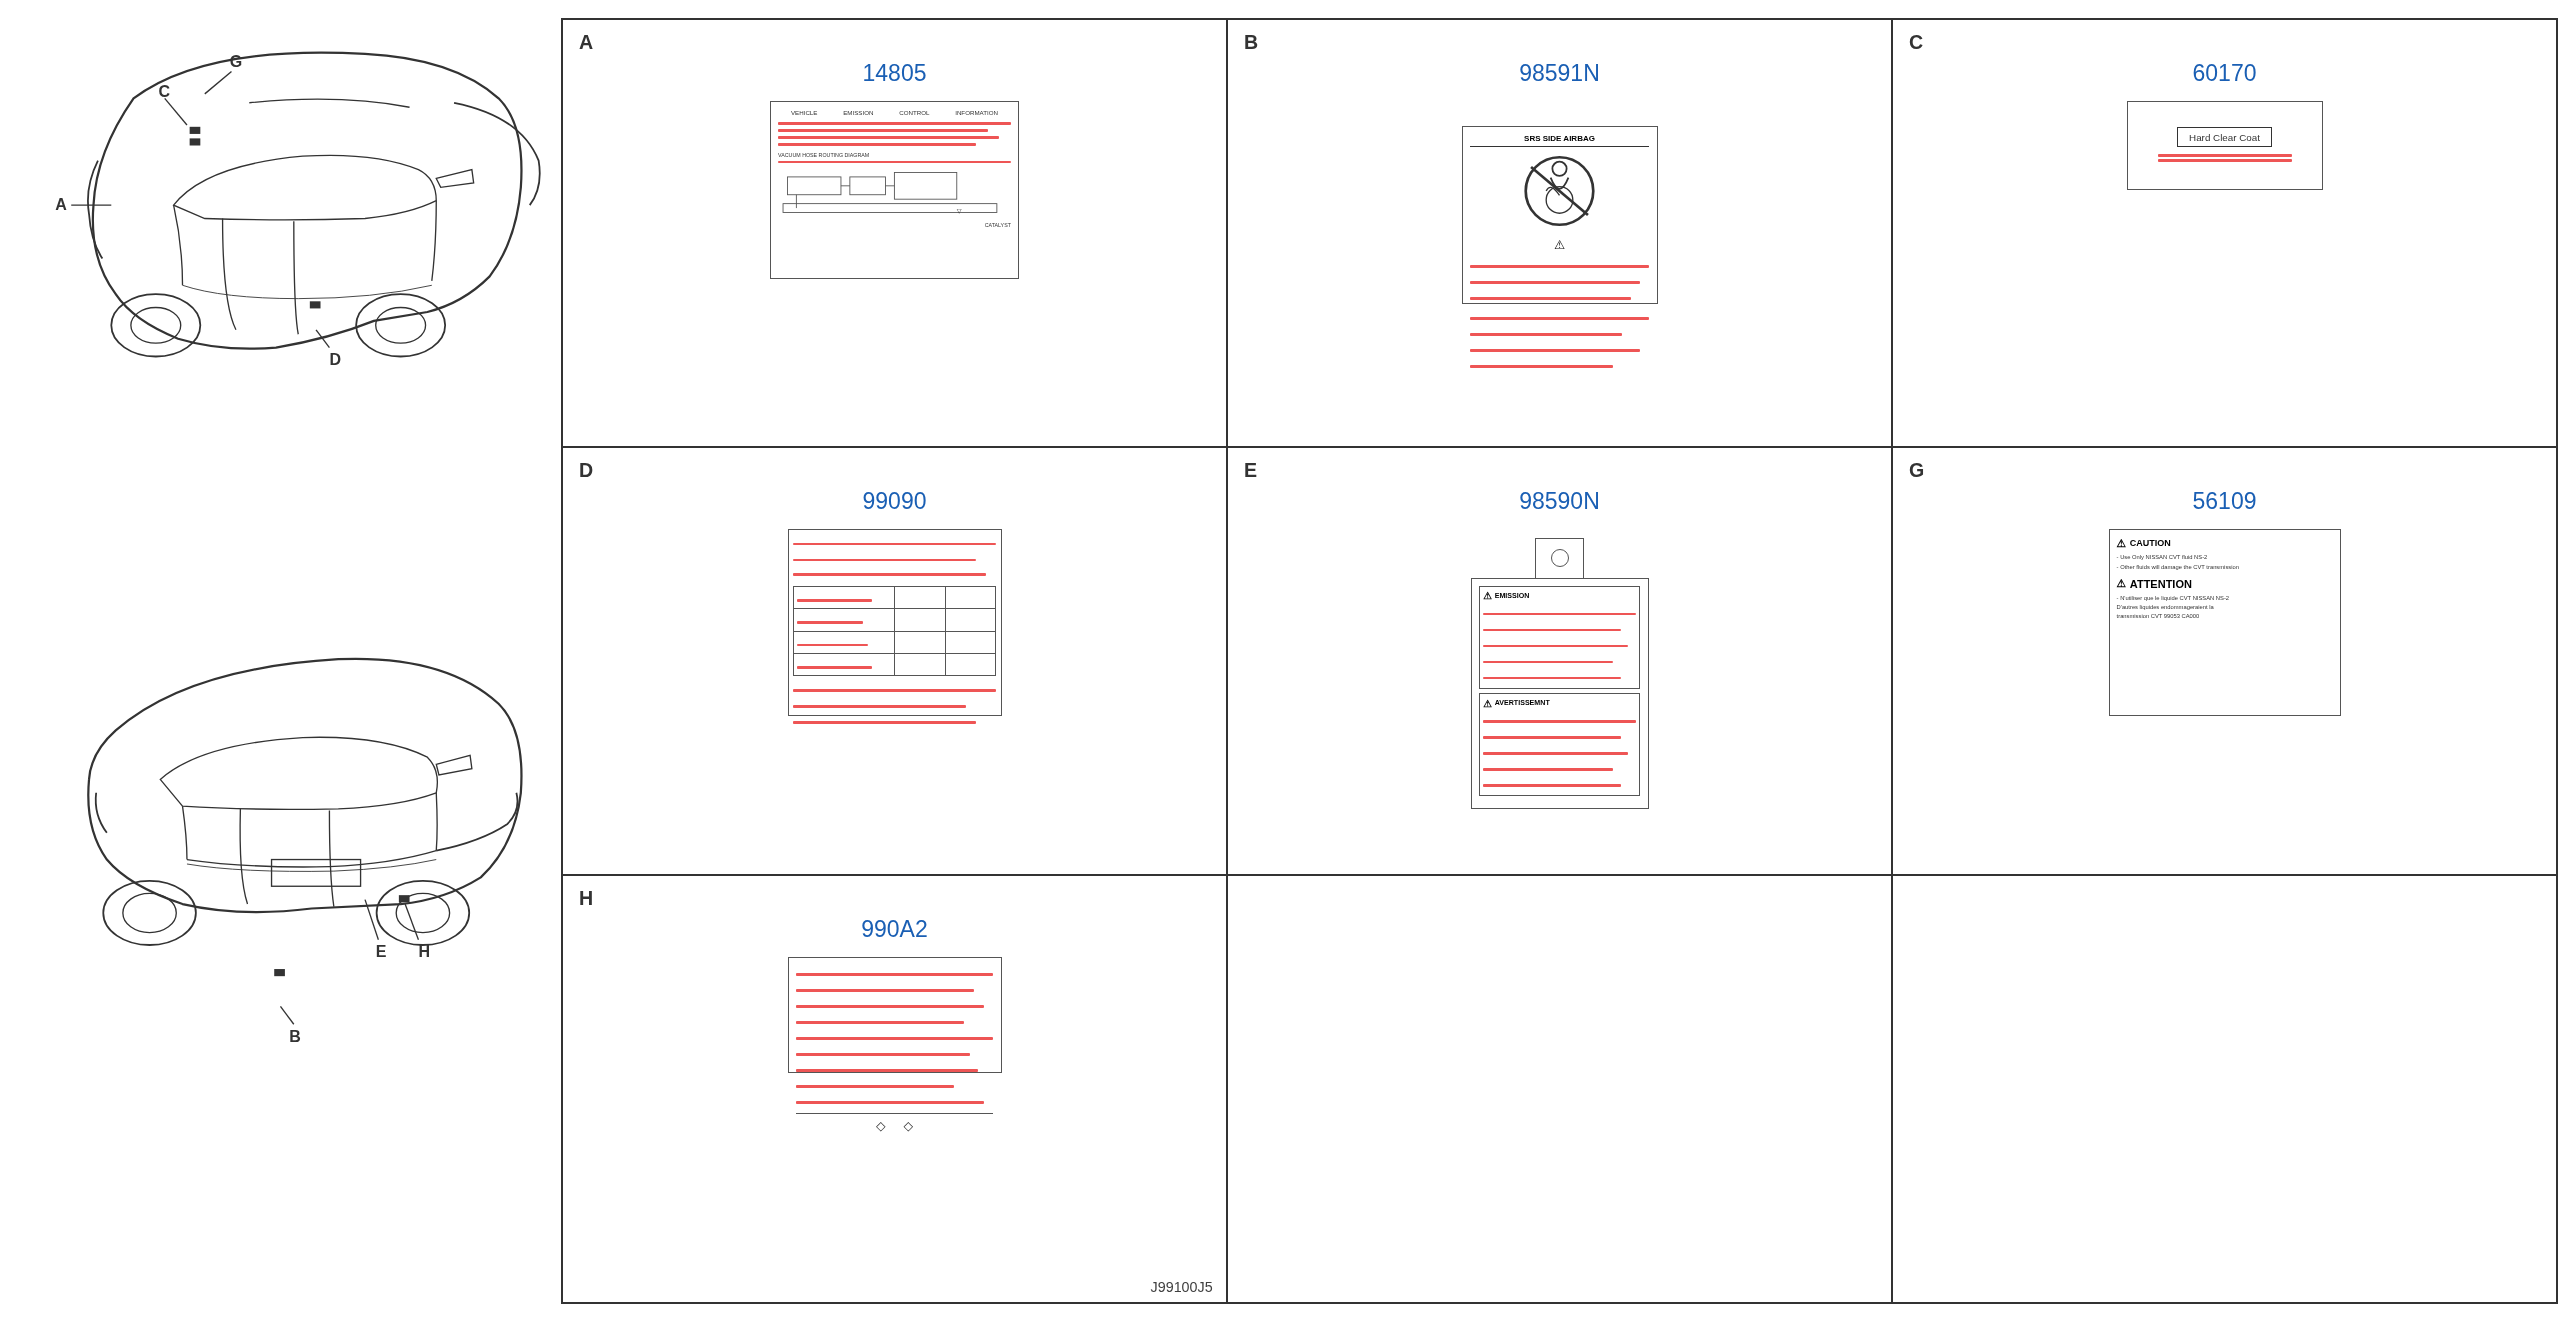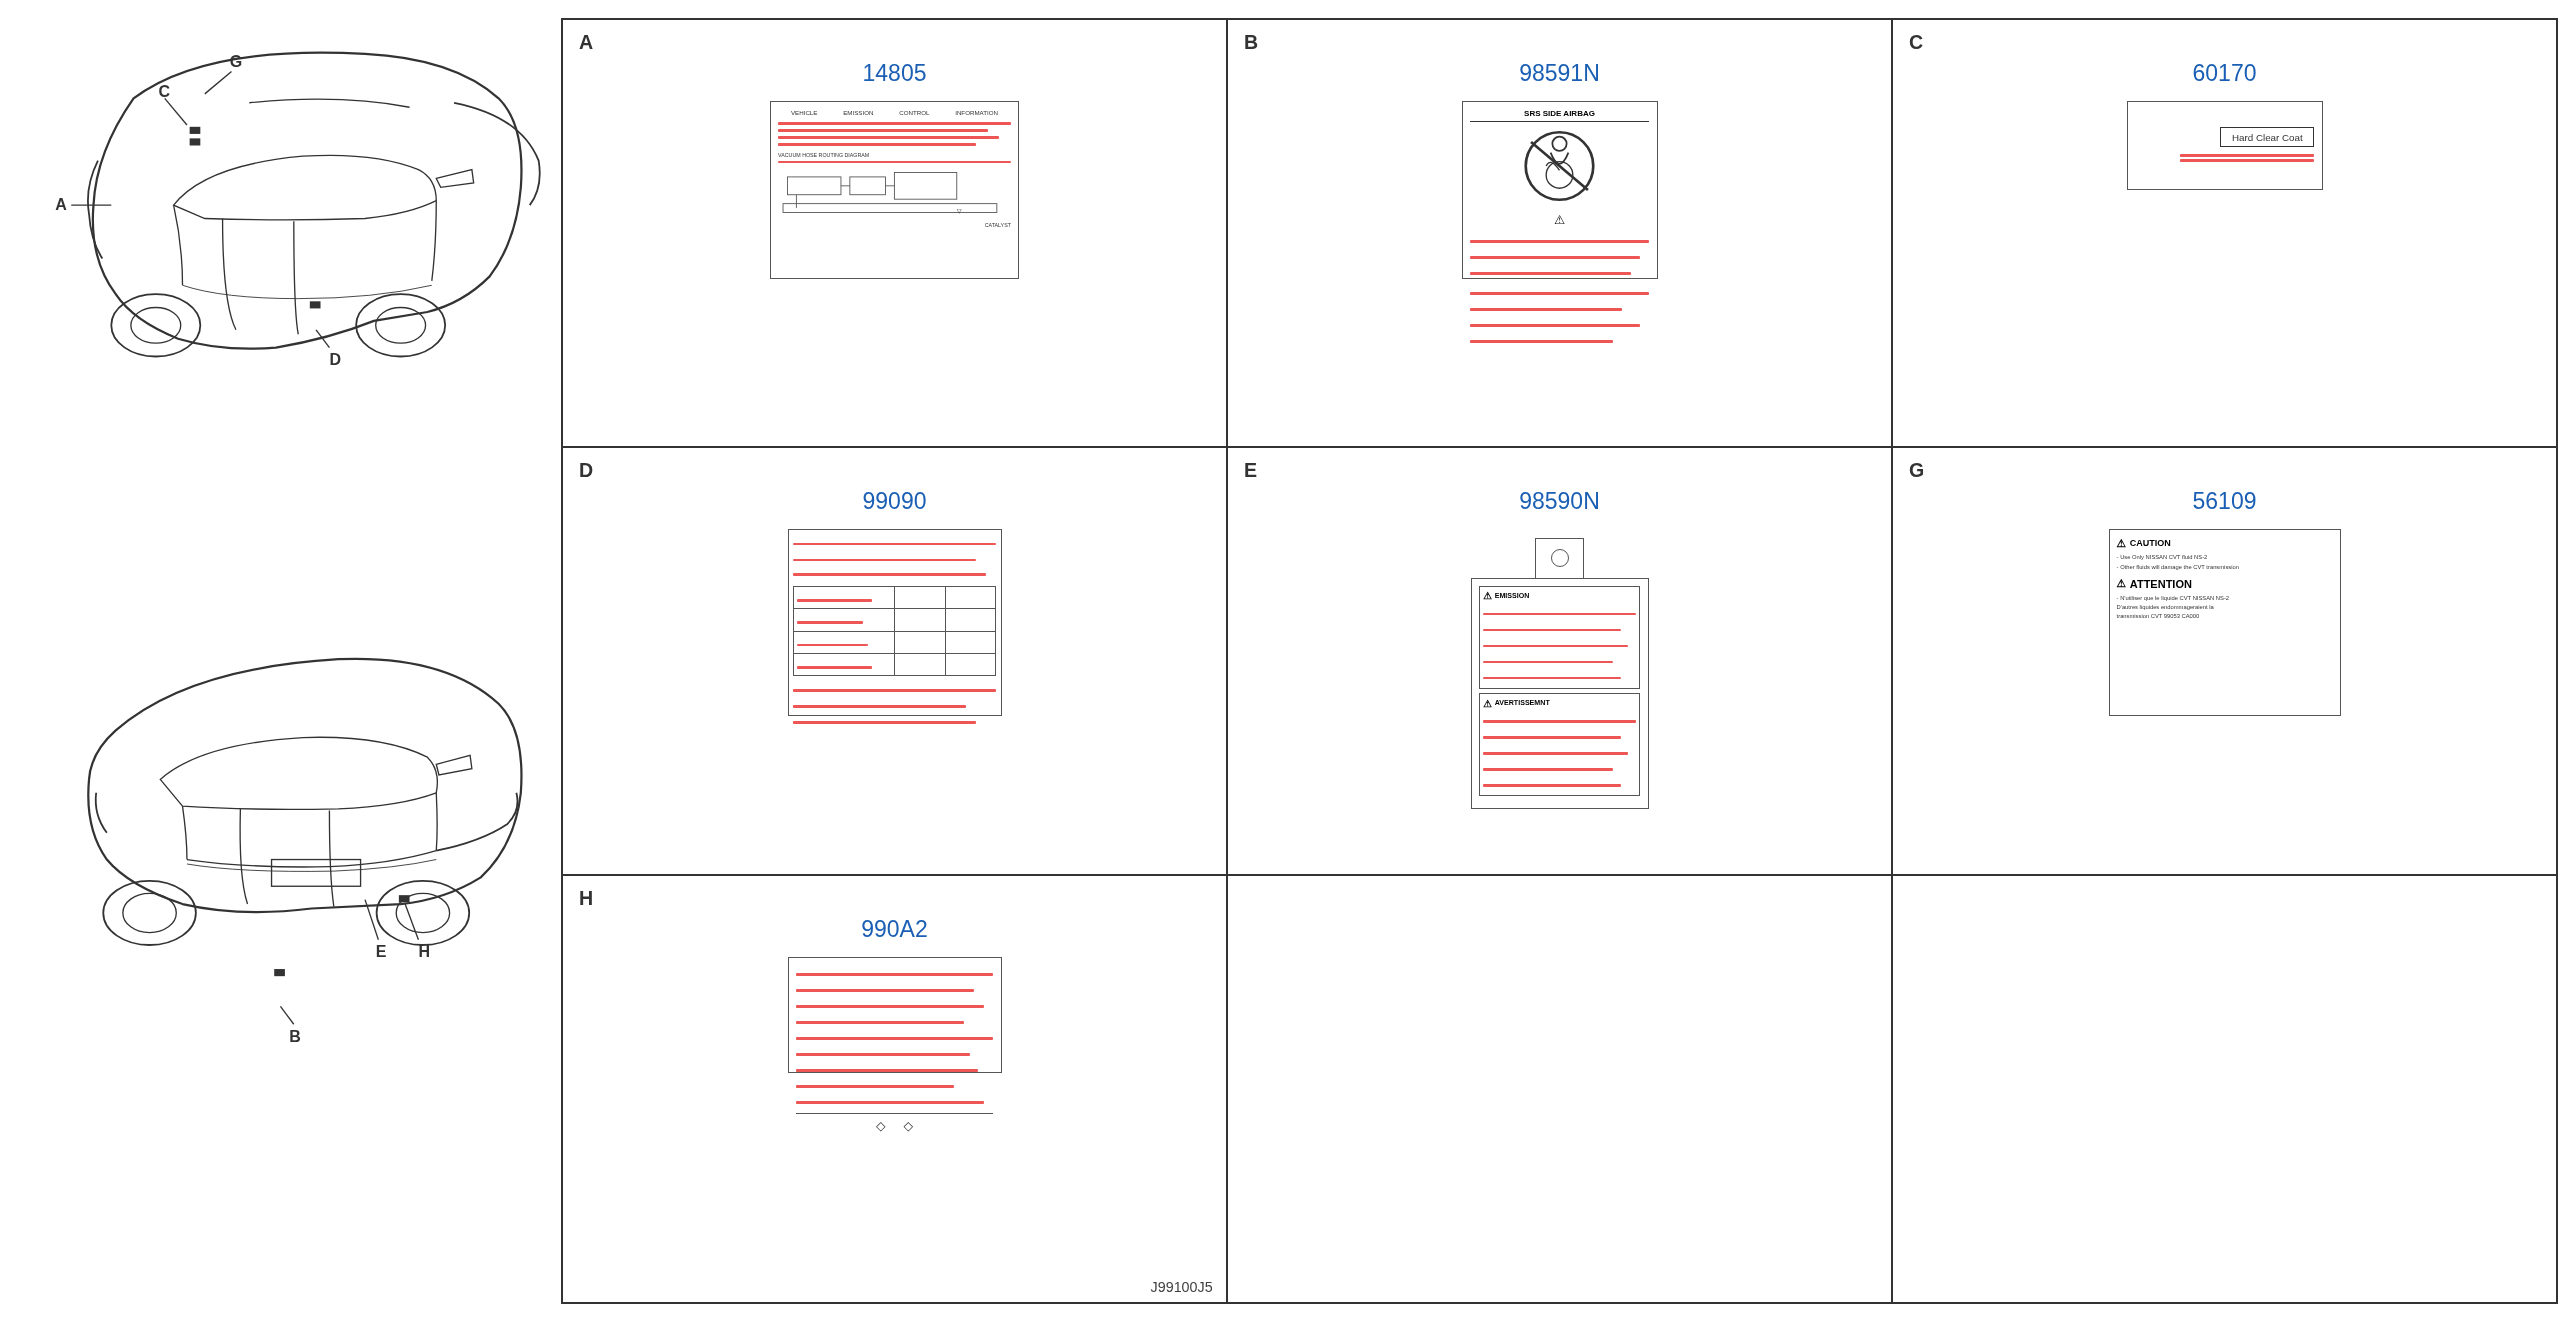--- a/index.html
+++ b/index.html
@@ -75,41 +75,42 @@
       margin-bottom: 3.6px;
     }
 
     
     .airbag-label {
       width: 196px;
       height: 178px;
       border: 1.3px solid #555;
       padding: 7.1px;
       background: #fff;
+      margin-top: 25px;
     }
 
     .airbag-label .srs-header {
       text-align: center;
       font-size: 8px;
       font-weight: bold;
       border-bottom: 0.9px solid #333;
       padding-bottom: 2.7px;
       margin-bottom: 4.5px;
     }
 
     
     .clear-coat-label {
       width: 196px;
       height: 89px;
       border: 1.3px solid #555;
       padding: 7.1px;
       background: #fff;
       display: flex;
       flex-direction: column;
-      align-items: flex-end;
+      align-items: center;
       justify-content: center;
     }
 
     .clear-coat-label .hcc-text {
       font-size: 9.8px;
       color: #333;
       border: 0.9px solid #333;
       padding: 3.6px 10.7px;
       margin-bottom: 5.3px;
     }

